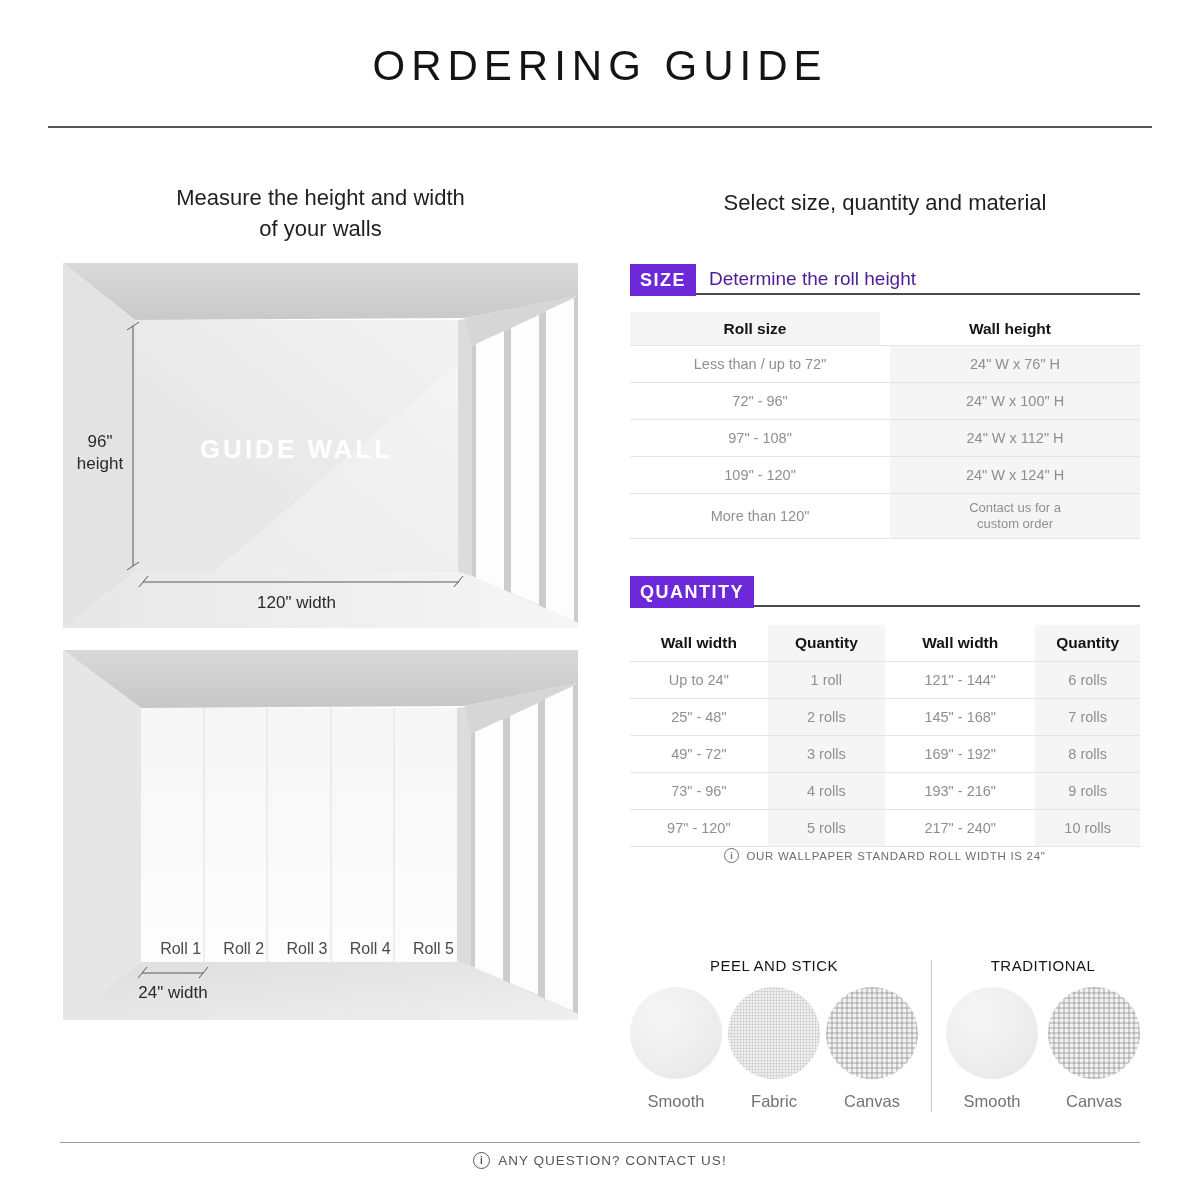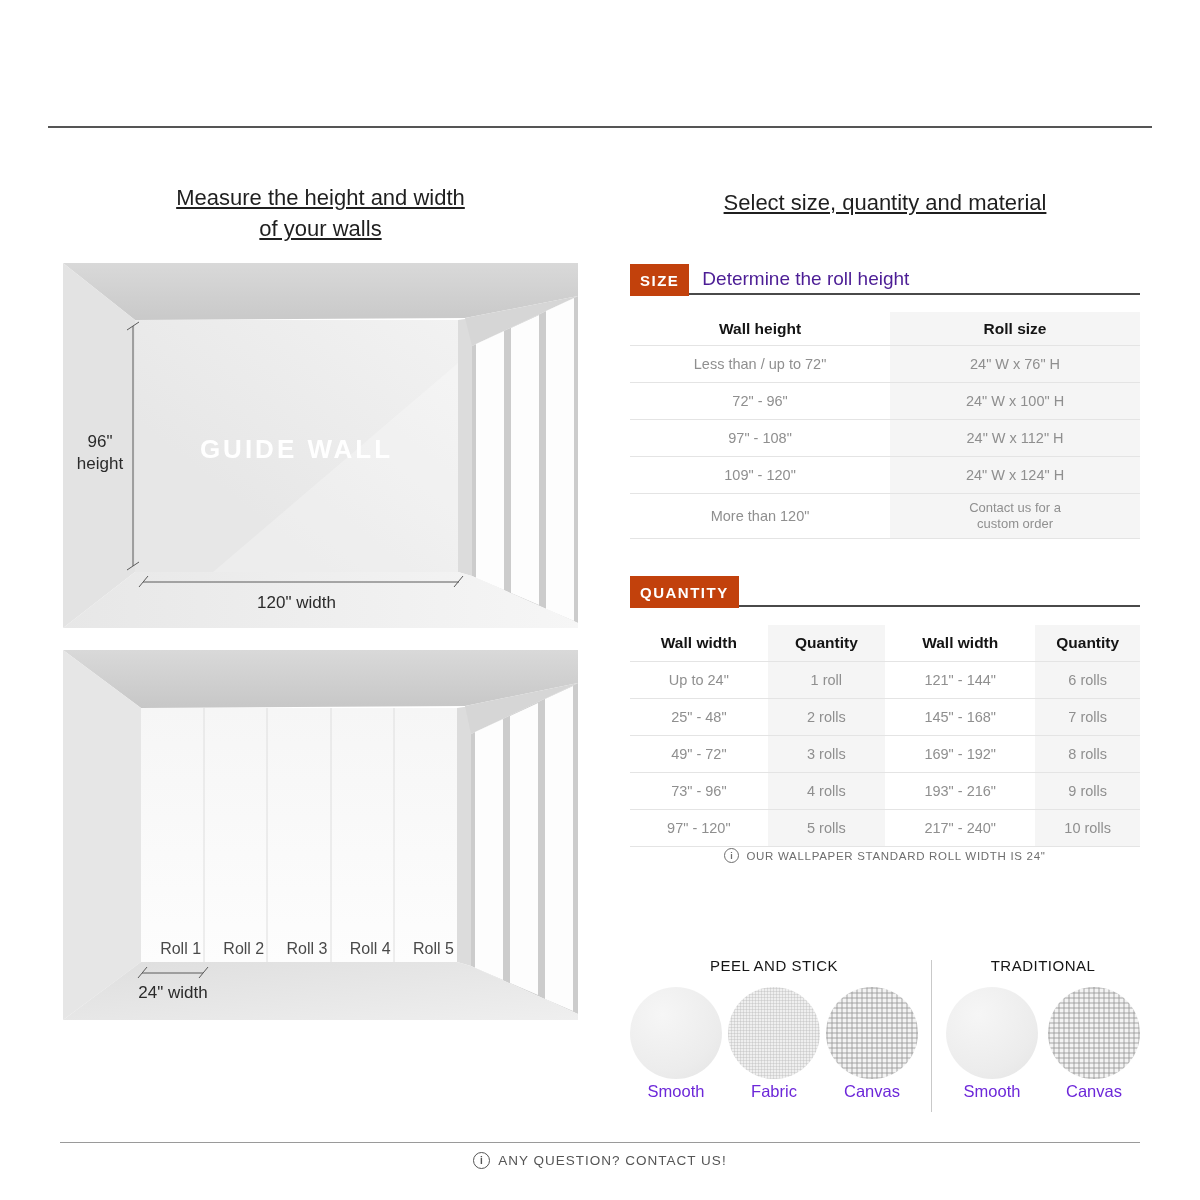--- a/index.html
+++ b/index.html
@@ -5,21 +5,21 @@
   html,body{margin:0;padding:0;background:#ffffff;}
   body{font-family:"Liberation Sans",sans-serif;color:#1a1a1a;}
   #canvas{position:relative;width:1200px;height:1200px;background:#fff;overflow:hidden;margin:0 auto;}
 
   
   .title{position:absolute;top:42px;left:0;width:1200px;text-align:center;
          font-size:42px;font-weight:400;letter-spacing:6px;color:#141414;}
   .hr-top{position:absolute;top:126px;left:48px;width:1104px;height:2px;background:#555;}
 
   
-  .col-heading{position:absolute;font-size:22px;line-height:31px;color:#1f1f1f;text-align:center;font-weight:400;text-decoration:underline;}
+  .col-heading{position:absolute;font-size:22px;line-height:31px;color:#1f1f1f;text-align:center;font-weight:400;}
   #left-heading{top:182px;left:63px;width:515px;}
   #right-heading{top:187px;left:630px;width:510px;}
 
   
   .room{position:absolute;left:63px;width:515px;}
   #room1{top:263px;height:365px;}
   #room2{top:650px;height:370px;}
   .room svg{position:absolute;left:0;top:0;}
   .overlay{position:absolute;}
   .your-wall{left:72px;top:171px;width:323px;text-align:center;color:#ffffff;
@@ -30,21 +30,21 @@
   .roll-labels span{flex:1;text-align:center;font-size:16px;color:#4a4a4a;}
   .w-label2{left:57px;top:333px;width:106px;text-align:center;font-size:17px;color:#2b2b2b;}
 
   
   .example{position:absolute;left:63px;top:1046px;width:470px;border-left:2px solid #8d8d8d;
            padding-left:15px;font-size:15.5px;line-height:22px;color:#222;}
 
   
   .section-header{position:absolute;left:630px;width:510px;height:29px;display:flex;align-items:stretch;
                   border-bottom:2px solid #4a4a4a;}
-  .sec-label{background:#c2410c;color:#fff;font-weight:700;font-size:15px;letter-spacing:1.5px;
+  .sec-label{background:#6d28d9;color:#fff;font-weight:700;font-size:18px;letter-spacing:1.5px;
              padding:16px 10px;display:flex;align-items:center;}
   .sec-sub{font-size:19px;color:#4c1d95;display:flex;align-items:center;margin-left:13px;}
   #size-header{top:264px;}
   #quantity-header{top:576px;}
   #material-header{top:917px;}
 
   
   .table{position:absolute;left:630px;width:510px;}
   #size-table{top:312px;}
   #quantity-table{top:625px;}
@@ -85,27 +85,28 @@
   .swatches{display:flex;justify-content:space-between;margin-top:13px;}
   .opt{display:flex;flex-direction:column;align-items:center;width:92px;}
   .swatch{width:92px;height:92px;border-radius:50%;}
   .swatch.smooth{background:radial-gradient(circle at 35% 30%, #f6f6f6, #ececec 65%, #e3e3e3);}
   .swatch.fabric{background-color:#efefef;
     background-image:repeating-linear-gradient(0deg, rgba(185,185,185,.38) 0 1px, transparent 1px 3px),
                      repeating-linear-gradient(90deg, rgba(185,185,185,.38) 0 1px, transparent 1px 3px);}
   .swatch.canvas{background-color:#f3f3f3;
     background-image:repeating-linear-gradient(0deg, rgba(150,150,150,.42) 0 2px, transparent 2px 5px),
                      repeating-linear-gradient(90deg, rgba(150,150,150,.42) 0 2px, transparent 2px 5px);}
-  .opt-label{margin-top:3px;font-size:16.5px;color:#6d28d9;font-weight:500;}
+  .opt-label{margin-top:13px;font-size:16.5px;color:#737373;font-weight:500;}
 </style>
 </head>
 <body>
 
 <div id="canvas">
 
+  <div class="title">ORDERING GUIDE</div>
   <div class="hr-top"></div>
 
   <div class="col-heading" id="left-heading">
     <div>Measure the height and width</div>
     <div>of your walls</div>
   </div>
 
   <div class="room" id="room1">
     <svg width="515" height="365" viewBox="0 0 515 365" aria-hidden="true">
       <defs>
@@ -200,22 +201,22 @@
 
 
   <div class="col-heading" id="right-heading">Select size, quantity and material</div>
 
   <div class="section-header" id="size-header">
     <div class="sec-label">SIZE</div>
     <div class="sec-sub">Determine the roll height</div>
   </div>
   <div class="table" id="size-table">
     <div class="trow thead">
+      <div class="cell sc2 stripe">Roll size</div>
       <div class="cell sc1">Wall height</div>
-      <div class="cell sc2 stripe">Roll size</div>
     </div>
     <div class="trow">
       <div class="cell sc1">Less than / up to 72"</div>
       <div class="cell sc2 stripe">24" W x 76" H</div>
     </div>
     <div class="trow">
       <div class="cell sc1">72" - 96"</div>
       <div class="cell sc2 stripe">24" W x 100" H</div>
     </div>
     <div class="trow">

